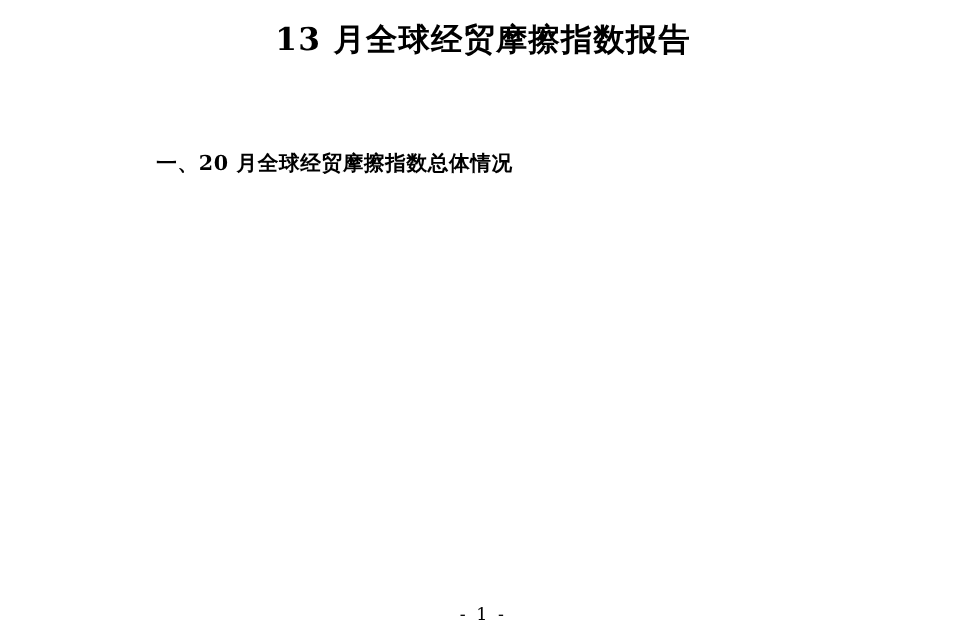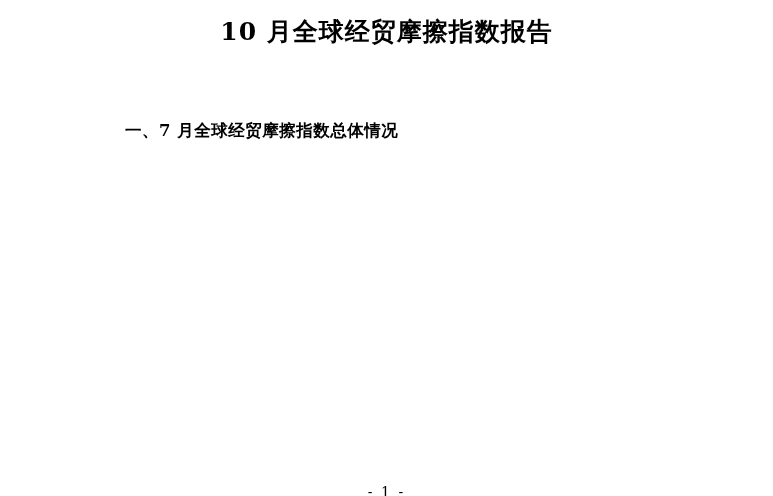--- a/index.html
+++ b/index.html
@@ -55,20 +55,20 @@
     text-align: center;
     font-size: 14px;
     letter-spacing: 2px;
   }
 </style>
 </head>
 <body>
 
 <div class="page">
 
-  <h1 class="doc-title">10 月全球经贸摩擦指数报告</h1>
+  <h1 class="doc-title">13 月全球经贸摩擦指数报告</h1>
 
-  <h2 class="section-heading">一、7 月全球经贸摩擦指数总体情况</h2>
+  <h2 class="section-heading">一、20 月全球经贸摩擦指数总体情况</h2>
 
 
   <div class="page-number">- 1 -</div>
 
 </div>
 
 </body></html>

